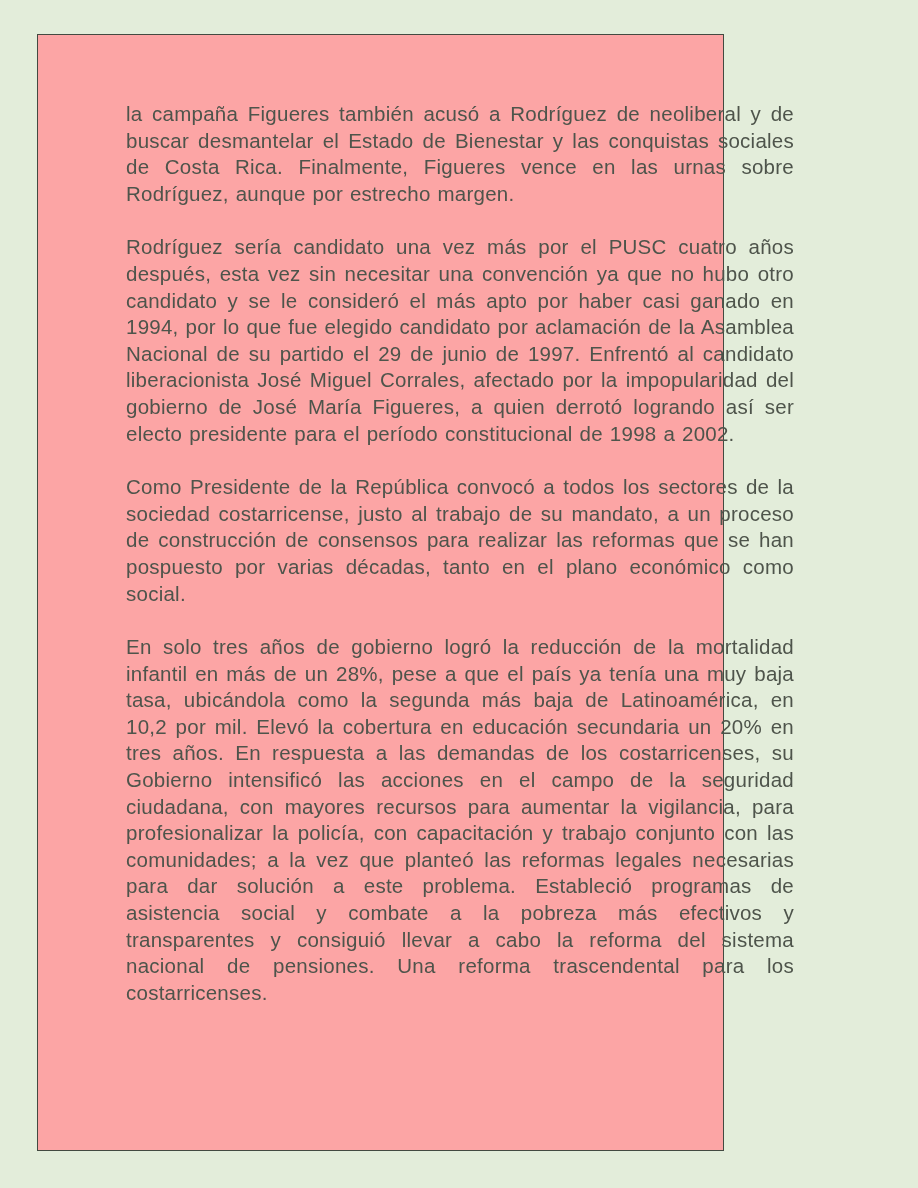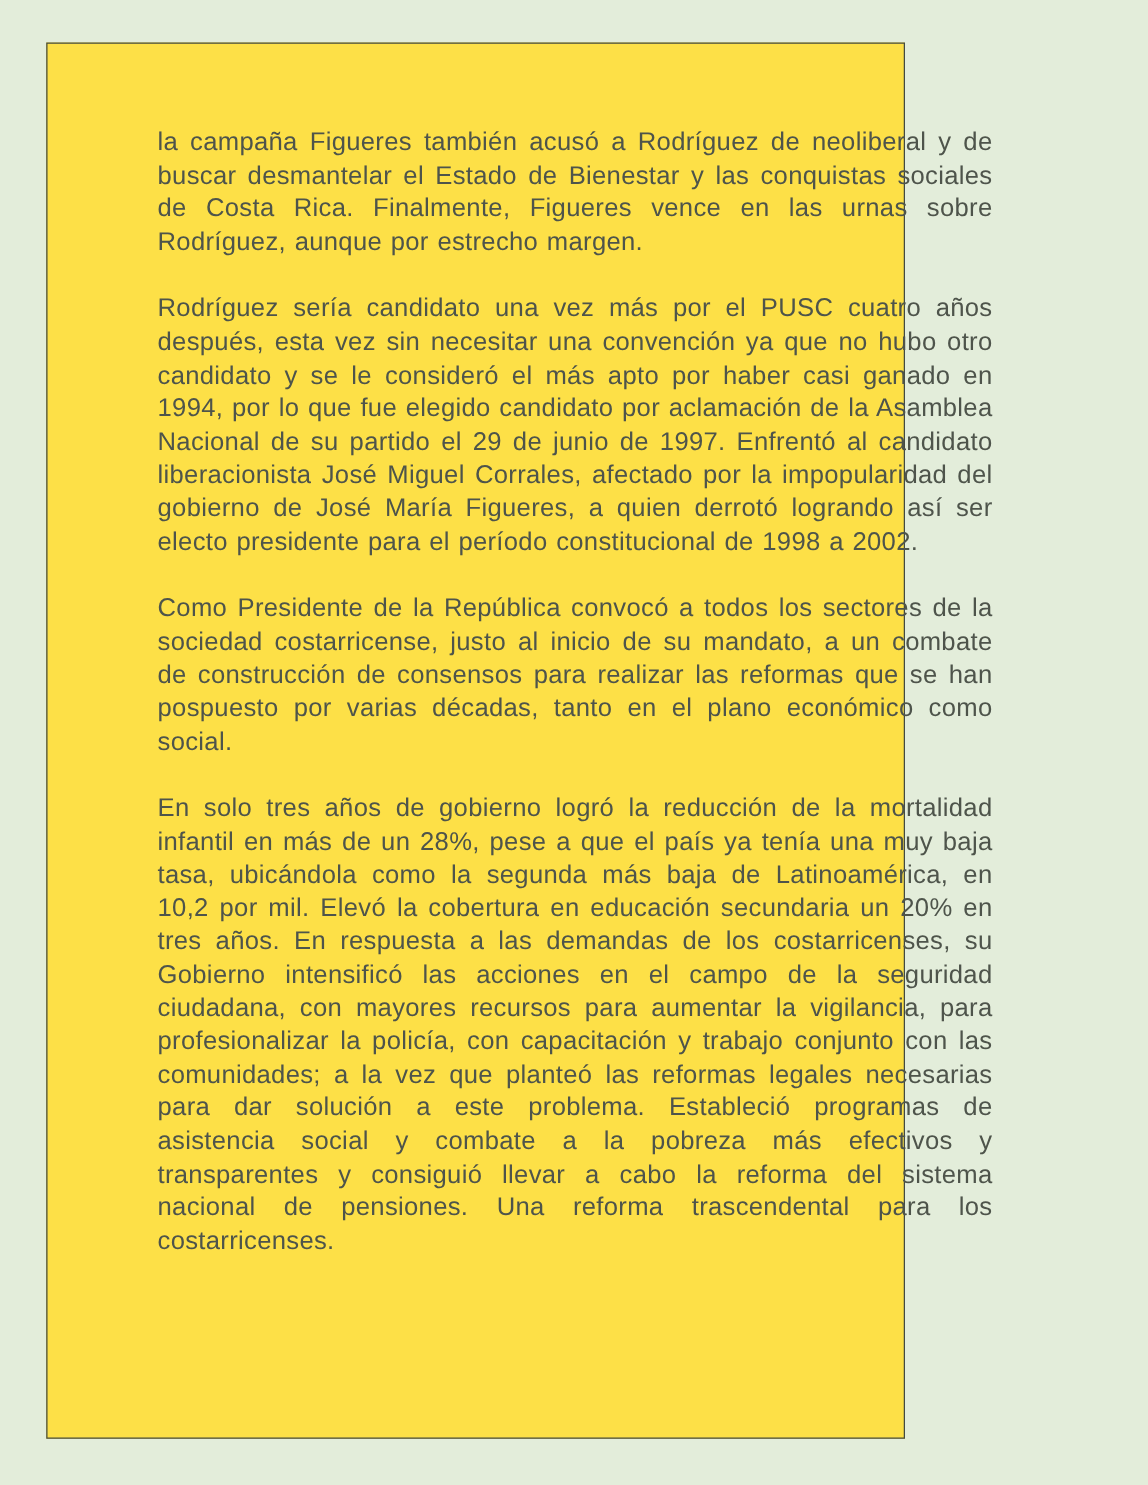--- a/index.html
+++ b/index.html
@@ -20,21 +20,21 @@
     background: #e3edda;
   }
   .frame {
     position: absolute;
     left: 37px;
     top: 34px;
     width: 687px;
     height: 1117px;
     border: 1px solid #434a41;
     box-sizing: border-box;
-    background: #fde047;
+    background: #fca5a5;
   }
   .text-block {
     position: absolute;
     left: 88px;
     top: 66px;
     width: 668px;
   }
   .text-block p {
     margin: 0 0 27px 0;
     font-size: 20.5px;
@@ -50,17 +50,17 @@
   }
 </style>
 </head>
 <body>
 
 <div class="page">
   <div class="frame">
     <div class="text-block">
       <p>la campaña Figueres también acusó a Rodríguez de neoliberal y de buscar desmantelar el Estado de Bienestar y las conquistas sociales de Costa Rica. Finalmente, Figueres vence en las urnas sobre Rodríguez, aunque por estrecho margen.</p>
       <p>Rodríguez sería candidato una vez más por el PUSC cuatro años después, esta vez sin necesitar una convención ya que no hubo otro candidato y se le consideró el más apto por haber casi ganado en 1994, por lo que fue elegido candidato por aclamación de la Asamblea Nacional de su partido el 29 de junio de 1997. Enfrentó al candidato liberacionista José Miguel Corrales, afectado por la impopularidad del gobierno de José María Figueres, a quien derrotó logrando así ser electo presidente para el período constitucional de 1998 a 2002.</p>
-      <p>Como Presidente de la República convocó a todos los sectores de la sociedad costarricense, justo al inicio de su mandato, a un combate de construcción de consensos para realizar las reformas que se han pospuesto por varias décadas, tanto en el plano económico como social.</p>
+      <p>Como Presidente de la República convocó a todos los sectores de la sociedad costarricense, justo al trabajo de su mandato, a un proceso de construcción de consensos para realizar las reformas que se han pospuesto por varias décadas, tanto en el plano económico como social.</p>
       <p>En solo tres años de gobierno logró la reducción de la mortalidad infantil en más de un 28%, pese a que el país ya tenía una muy baja tasa, ubicándola como la segunda más baja de Latinoamérica, en 10,2 por mil. Elevó la cobertura en educación secundaria un 20% en tres años. En respuesta a las demandas de los costarricenses, su Gobierno intensificó las acciones en el campo de la seguridad ciudadana, con mayores recursos para aumentar la vigilancia, para profesionalizar la policía, con capacitación y trabajo conjunto con las comunidades; a la vez que planteó las reformas legales necesarias para dar solución a este problema. Estableció programas de asistencia social y combate a la pobreza más efectivos y transparentes y consiguió llevar a cabo la reforma del sistema nacional de pensiones. Una reforma trascendental para los costarricenses.</p>
     </div>
   </div>
 </div>
 
 </body></html>

